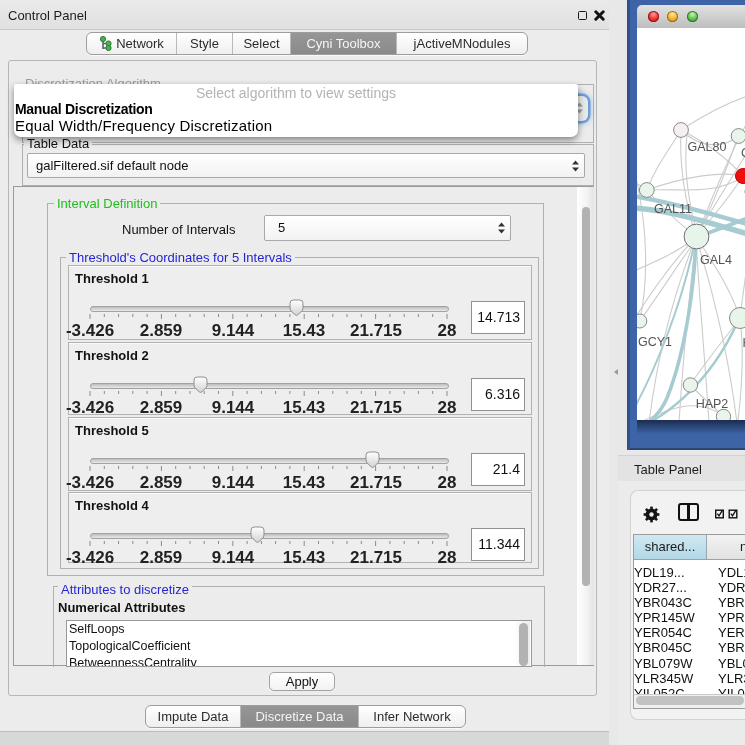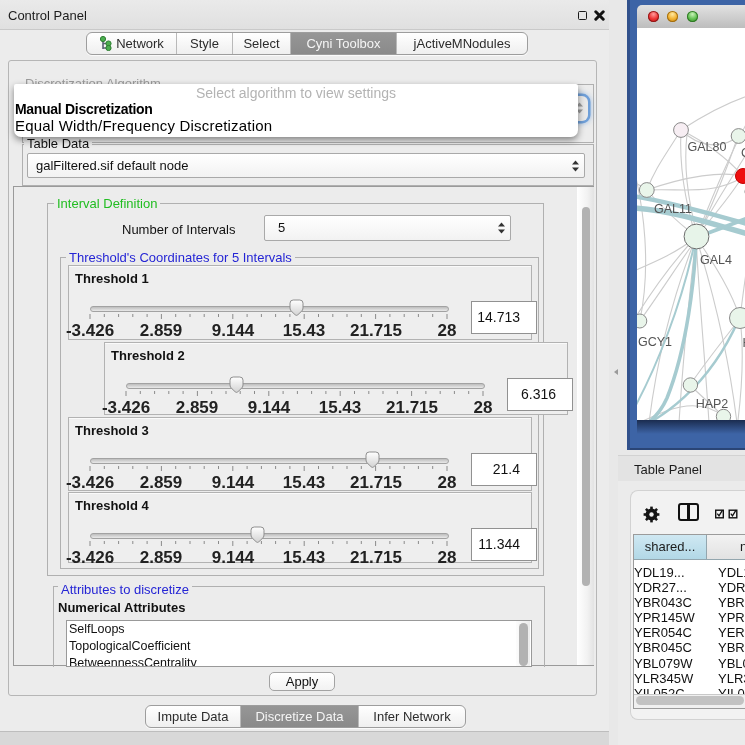--- a/index.html
+++ b/index.html
@@ -14,21 +14,21 @@
        box-shadow:0 1px 1px rgba(255,255,255,.8);}
   .seg>div{display:flex;align-items:center;justify-content:center;border-right:1px solid #b9b9b9;box-sizing:border-box;}
   .seg>div:last-child{border-right:none;}
   .seg>div.sel{background:linear-gradient(#969696,#8a8a8a);color:#f5f5f5;}
   .tpanel{background:#eeeeee;border:1px solid #b2b2b2;box-shadow:inset 0 1px 0 #fafafa;}
   .tlabel{position:absolute;left:6px;top:5px;font-size:13px;font-weight:bold;color:#111;}
   .ticklabel{position:absolute;font-size:17px;font-weight:bold;color:#222;transform:translateX(-50%);}
   .track{position:absolute;left:21px;width:357px;height:4px;top:40px;border:1px solid #a2a2a2;
          border-radius:3px;background:linear-gradient(#bdbdbd,#e9e9e9);}
   .valbox{position:absolute;left:402px;top:35px;width:48px;height:31px;border:1px solid #919191;
-          background:#fff;font-size:14px;color:#111;text-align:right;line-height:31px;padding-right:16px;}
+          background:#fff;font-size:14px;color:#111;text-align:right;line-height:31px;padding-right:4px;}
 </style>
 </head>
 <body>
 
 <div class="abs" id="cpwin" style="left:0;top:0;width:597px;height:733px;background:#ececec;"></div>
 
 <div class="abs" style="left:0;top:0;width:609px;height:29px;
      background:linear-gradient(#eaeaea,#e0e0e0);border-bottom:1px solid #c9c9c9;"></div>
 <div class="abs" style="left:8px;top:8px;font-size:13px;color:#1c1c1c;">Control Panel</div>
 
@@ -135,21 +135,21 @@
     <div class="ticklabel" style="left:92px;top:55px;">2.859</div>
     <div class="ticklabel" style="left:164px;top:55px;">9.144</div>
     <div class="ticklabel" style="left:235px;top:55px;">15.43</div>
     <div class="ticklabel" style="left:307px;top:55px;">21.715</div>
     <div class="ticklabel" style="left:378px;top:55px;">28</div>
     <svg style="position:absolute;left:220px;top:33px;" width="15" height="18" viewBox="0 0 15 18">
       <path d="M1,4.2 Q1,1 4.2,1 L10.8,1 Q14,1 14,4.2 L14,9 Q14,11.3 12.3,12.5 L8.8,15.8 Q7.5,17 6.2,15.8 L2.7,12.5 Q1,11.3 1,9 Z" fill="url(#thg)" stroke="#8f8f8f" stroke-width="1"></path>
     </svg>
     <div class="valbox">14.713</div>
   </div>
-<div class="abs tpanel" style="left:68px;top:342px;width:462px;height:71px;margin-left:36px;">
+<div class="abs tpanel" style="left:68px;top:342px;width:462px;height:71px;">
     <div class="tlabel">Threshold 2</div>
     <div class="track"></div>
     <svg style="position:absolute;left:0;top:48px;" width="462" height="8" viewBox="0 0 462 8">
       <line x1="21.0" y1="0" x2="21.0" y2="5" stroke="#8a8a8a" stroke-width="1"></line>
       <line x1="35.3" y1="0" x2="35.3" y2="3" stroke="#8a8a8a" stroke-width="1"></line>
       <line x1="49.6" y1="0" x2="49.6" y2="3" stroke="#8a8a8a" stroke-width="1"></line>
       <line x1="63.8" y1="0" x2="63.8" y2="3" stroke="#8a8a8a" stroke-width="1"></line>
       <line x1="78.1" y1="0" x2="78.1" y2="3" stroke="#8a8a8a" stroke-width="1"></line>
       <line x1="92.4" y1="0" x2="92.4" y2="5" stroke="#8a8a8a" stroke-width="1"></line>
       <line x1="106.7" y1="0" x2="106.7" y2="3" stroke="#8a8a8a" stroke-width="1"></line>
@@ -178,21 +178,21 @@
     <div class="ticklabel" style="left:164px;top:55px;">9.144</div>
     <div class="ticklabel" style="left:235px;top:55px;">15.43</div>
     <div class="ticklabel" style="left:307px;top:55px;">21.715</div>
     <div class="ticklabel" style="left:378px;top:55px;">28</div>
     <svg style="position:absolute;left:124px;top:33px;" width="15" height="18" viewBox="0 0 15 18">
       <path d="M1,4.2 Q1,1 4.2,1 L10.8,1 Q14,1 14,4.2 L14,9 Q14,11.3 12.3,12.5 L8.8,15.8 Q7.5,17 6.2,15.8 L2.7,12.5 Q1,11.3 1,9 Z" fill="url(#thg)" stroke="#8f8f8f" stroke-width="1"></path>
     </svg>
     <div class="valbox">6.316</div>
   </div>
 <div class="abs tpanel" style="left:68px;top:417px;width:462px;height:72px;">
-    <div class="tlabel">Threshold 3</div>
+    <div class="tlabel">Threshold 5</div>
     <div class="track"></div>
     <svg style="position:absolute;left:0;top:48px;" width="462" height="8" viewBox="0 0 462 8">
       <line x1="21.0" y1="0" x2="21.0" y2="5" stroke="#8a8a8a" stroke-width="1"></line>
       <line x1="35.3" y1="0" x2="35.3" y2="3" stroke="#8a8a8a" stroke-width="1"></line>
       <line x1="49.6" y1="0" x2="49.6" y2="3" stroke="#8a8a8a" stroke-width="1"></line>
       <line x1="63.8" y1="0" x2="63.8" y2="3" stroke="#8a8a8a" stroke-width="1"></line>
       <line x1="78.1" y1="0" x2="78.1" y2="3" stroke="#8a8a8a" stroke-width="1"></line>
       <line x1="92.4" y1="0" x2="92.4" y2="5" stroke="#8a8a8a" stroke-width="1"></line>
       <line x1="106.7" y1="0" x2="106.7" y2="3" stroke="#8a8a8a" stroke-width="1"></line>
       <line x1="121.0" y1="0" x2="121.0" y2="3" stroke="#8a8a8a" stroke-width="1"></line>

